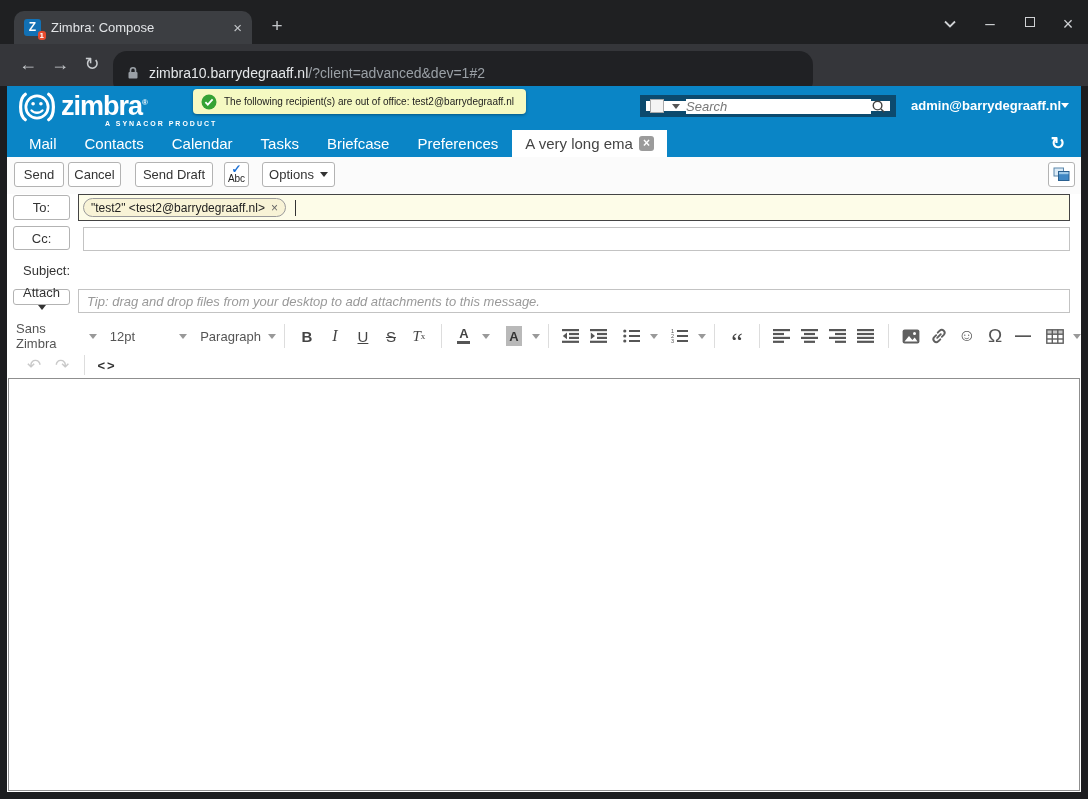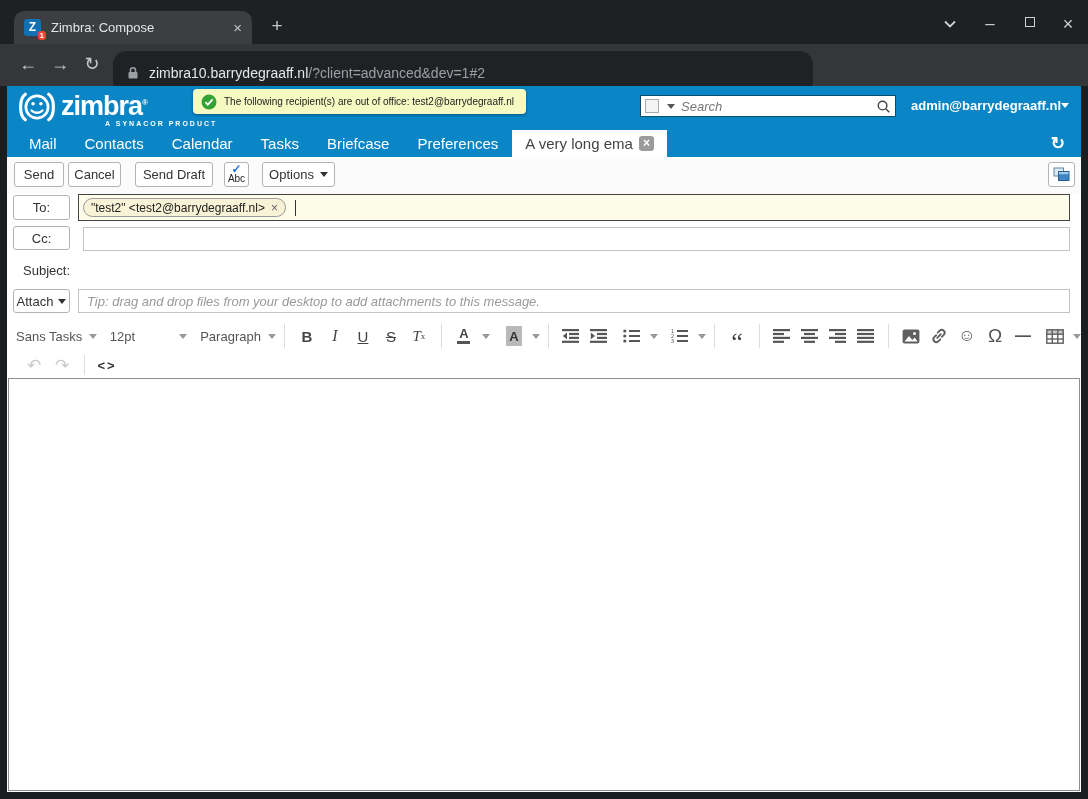--- a/index.html
+++ b/index.html
@@ -41,21 +41,21 @@
   
   #viewport { position:absolute; left:7px; top:86px; width:1074px; height:706px; background:#ffffff;padding-left:46px; }
 
   
   #zheader { position:absolute; left:0; top:0; width:1074px; height:44px; background:#0a85c6; }
   #logo { position:absolute; left:8px; top:3px; display:flex; align-items:flex-start; }
   #logo-text-wrap { margin-left:2px; color:#fff; }
   #logo-word { font-size:27px; font-weight:bold; letter-spacing:-1px; line-height:27px; }
   #logo-reg { font-size:8px; vertical-align:super; }
   #logo-sub { font-size:7px; letter-spacing:2px; font-weight:bold; margin-top:0px; margin-left:44px; }
-  #search-bar { position:absolute; left:633px; top:9px; width:256px; height:22px; background:#fff; border:1px solid #0c4a6e;
+  #search-bar { position:absolute; left:633px; top:9px; width:256px; height:22px; background:#fff; border:6px solid #0c4a6e;
                 display:flex; align-items:center; padding:0 4px; }
   .search-type-stub { width:14px; height:14px; border:1px solid #aaa; background:#f4f4f4; flex:none; }
   .caret-down { width:0; height:0; border-left:4px solid transparent; border-right:4px solid transparent;
                 border-top:5px solid #555; display:inline-block; }
   #search-input { flex:1; border:none; outline:none; font-size:13px; margin-left:6px; min-width:10px;
                   font-family:"Liberation Sans", sans-serif; color:#333; }
   #search-input::placeholder { font-style:italic; color:#777; }
   #account { position:absolute; right:12px; top:12px; display:flex; align-items:center; }
   #account-name { color:#fff; font-size:13px; font-weight:bold; }
   .caret-down-white { width:0; height:0; border-left:4px solid transparent; border-right:4px solid transparent;
@@ -301,31 +301,31 @@
         <span class="chip-x">×</span>
       </span>
       <span class="caret-line"></span>
     </div>
 
     <div class="field-btn" style="top:140px; height:24px;">Cc:</div>
     <div class="inputbar" id="cc-field"></div>
 
     <div class="field-label" style="top:177px;">Subject:</div>
 
-    <div class="field-btn" style="top:203px; height:24px;">
+    <div class="field-btn" style="top:203px; height:16px;flex-direction:column;">
       <span>Attach</span>
       <span class="caret-dk"></span>
     </div>
     <div class="inputbar" id="attach-field">
       <span id="attach-tip">Tip: drag and drop files from your desktop to add attachments to this message.</span>
     </div>
 
     <div id="fmtbar">
       <div class="sel" style="width:96px;">
-        <span>Sans Tasks</span>
+        <span>Sans Zimbra</span>
           <span class="caret-gray" style="margin-left:auto;"></span>
       </div>
       <div class="sel" style="width:92px; margin-left:13px;">
         <span>12pt</span>
           <span class="caret-gray" style="margin-left:auto;"></span>
       </div>
       <div class="sel" style="width:90px; margin-left:13px;">
         <span>Paragraph</span>
           <span class="caret-gray" style="margin-left:auto;"></span>
       </div>

